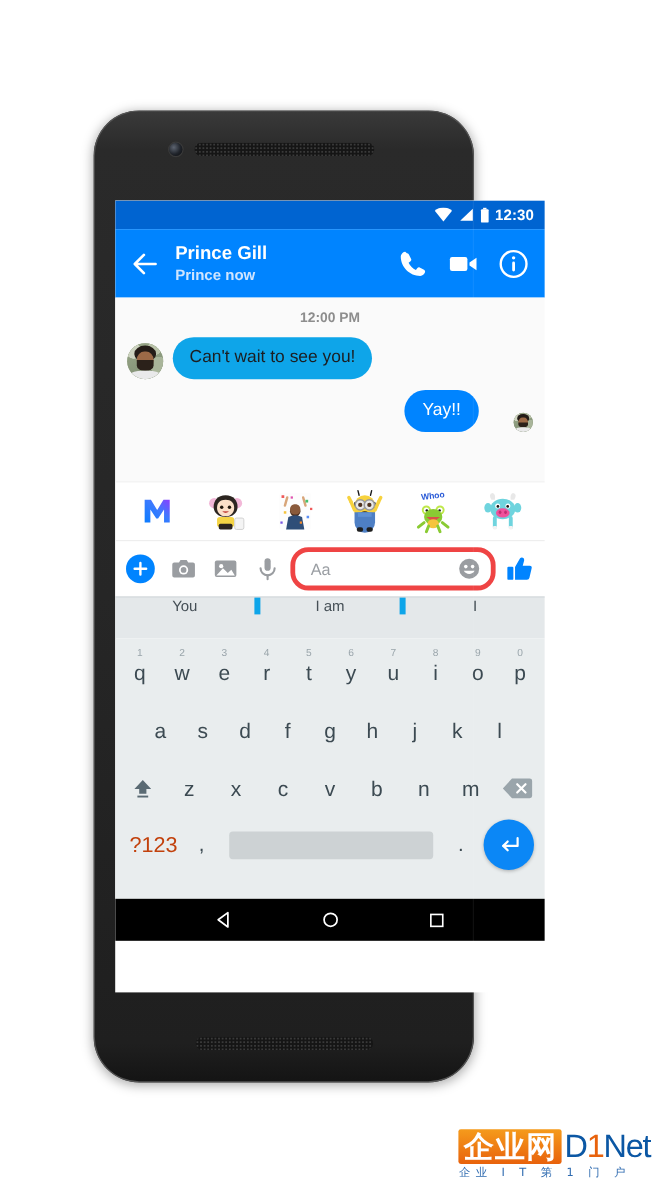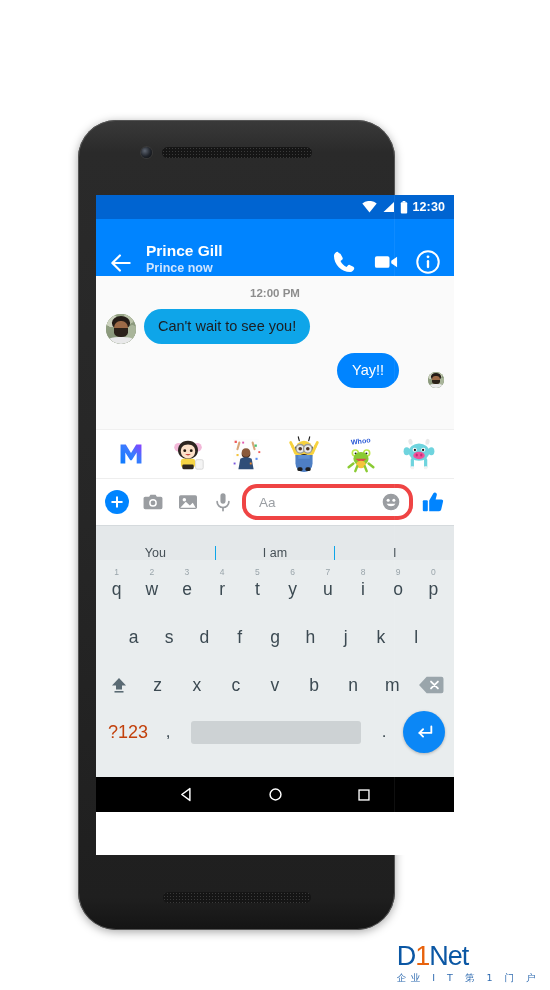--- a/index.html
+++ b/index.html
@@ -8,21 +8,20 @@
     font-family:"Liberation Sans",sans-serif;
     overflow:hidden;position:relative;
   }
 
   
   #phone{
     position:absolute;left:78px;top:92px;width:317px;height:810px;
     background:linear-gradient(180deg,#3a3a3a 0%,#2a2a2a 4%,#262626 50%,#1f1f1f 96%,#141414 100%);
     border-radius:38px;
     box-shadow:0 2px 10px rgba(0,0,0,.35), inset 0 0 0 1px #4a4a4a;
-    margin-top:28px;
   }
   #phone:after{ 
     content:"";position:absolute;left:0;top:0;right:0;bottom:0;
     border-radius:38px;border:1px solid rgba(255,255,255,.06);pointer-events:none;
   }
   #btn-power{right:-3px;top:190px;width:4px;height:44px;border-radius:0 3px 3px 0;}
   #btn-volume{right:-3px;top:262px;width:4px;height:80px;border-radius:0 3px 3px 0;}
 
   #earpiece{
     position:absolute;left:50%;transform:translateX(-50%);top:27px;
@@ -51,21 +50,21 @@
   
   #status-bar{
     height:24px;background:#0064D1;display:flex;align-items:center;
     justify-content:flex-end;padding-right:9px;gap:5px;
   }
   #status-bar .clock{color:#fff;font-size:12.5px;font-weight:bold;letter-spacing:.1px;}
   .sb-ico{display:block;}
 
   
   #app-header{
-    height:57px;background:#0084FF;display:flex;align-items:flex-end;padding:0 12px;
+    height:57px;background:#0084FF;display:flex;align-items:center;padding:0 12px;
   }
   #back-arrow{width:26px;height:26px;flex:0 0 auto;cursor:pointer;}
   #title-block{margin-left:12px;flex:1 1 auto;min-width:0;}
   #contact-name{color:#fff;font-size:15.5px;font-weight:bold;line-height:19px;white-space:nowrap;}
   #contact-status{color:#CFE5FF;font-size:12.5px;font-weight:bold;line-height:16px;white-space:nowrap;}
   .hdr-act{width:28px;height:28px;margin-left:14px;flex:0 0 auto;cursor:pointer;}
 
   
   #conversation{background:#fafafa;padding:8px 0 0 0;height:145px;position:relative;}
   #timestamp{text-align:center;color:#8d8d8d;font-size:11.5px;font-weight:bold;margin:3px 0 10px;}
@@ -111,28 +110,28 @@
   #plus-btn{width:24px;height:24px;border-radius:50%;background:#0084FF;
     display:flex;align-items:center;justify-content:center;}
   #text-field{
     flex:1 1 auto;height:28px;border:4px solid #ef4444;border-radius:15px;
     display:flex;align-items:center;padding:0 8px 0 13px;margin:0 8px;cursor:text;
   }
   #text-placeholder{flex:1 1 auto;color:#9a9ea3;font-size:13.5px;}
 
   
   #suggestions{
-    height:34px;background:#E4E8EA;display:flex;align-items:flex-end;
+    height:34px;background:#E4E8EA;display:flex;align-items:flex-start;
     border-top:1px solid #d5dadd;
   }
   .sug{
     flex:1 1 0;display:flex;align-items:center;justify-content:center;
     font-size:12.5px;color:#454f56;cursor:pointer;
   }
-  .sug + .sug{border-left:1px solid #0ea5e9;}
+  .sug + .sug{border-left:5px solid #0ea5e9;}
 
   
   #keyboard{background:#E9EDEE;padding:5px 3px 6px;height:217px;box-sizing:border-box;}
   .krow{display:flex;justify-content:center;align-items:center;height:48px;}
   .key{
     flex:1 1 0;text-align:center;position:relative;color:#3c4a52;
     font-size:17.5px;cursor:pointer;line-height:48px;user-select:none;
   }
   .key .num{
     position:absolute;top:2px;left:50%;transform:translateX(-50%);
@@ -463,16 +462,17 @@
       <svg class="nav-btn" width="16" height="16" viewBox="0 0 20 20">
         <rect x="3.8" y="3.8" width="12.4" height="12.4" fill="none" stroke="#fff" stroke-width="1.7"></rect>
       </svg>
     </div>
 
   </div>
 </div>
 
 <div id="watermark">
   <div id="wm-row">
+    <span id="wm-cn">企业网</span>
     <span id="wm-en"><span>D</span><span style="color:#E8620C">1</span><span>Net</span></span>
   </div>
   <div id="wm-sub">企业 I T 第 1 门 户</div>
 </div>
 
 </body></html>

